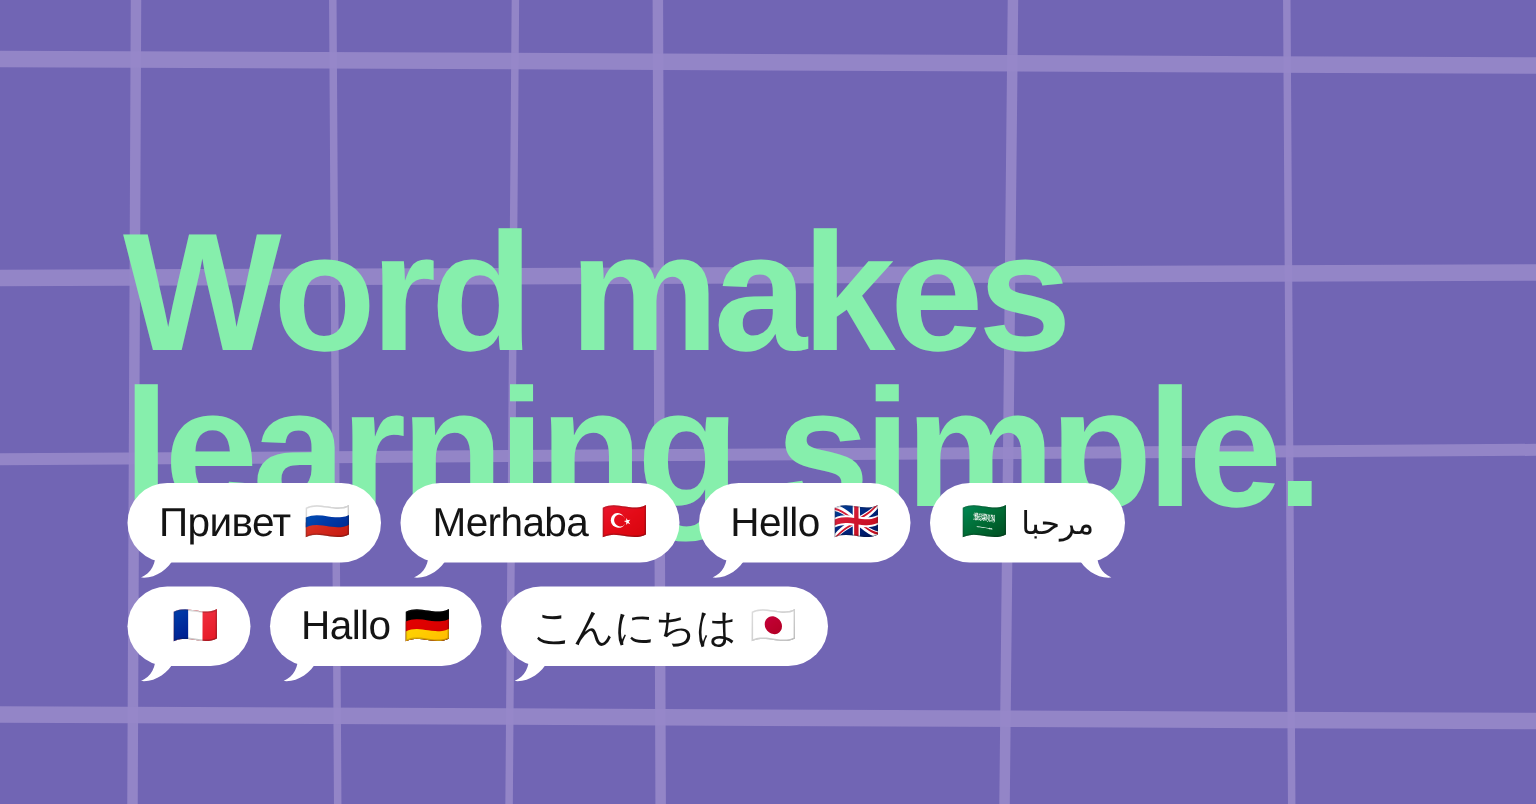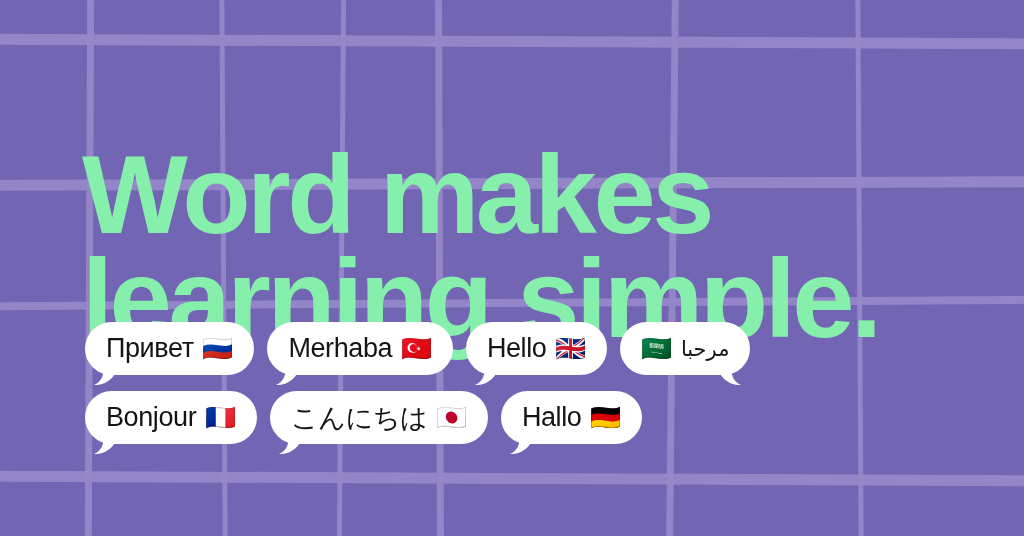--- a/index.html
+++ b/index.html
@@ -182,42 +182,41 @@
         <span class="tail">
           <svg width="24" height="20" viewBox="0 0 24 20">
               <path d="M22 0 H10 C10 10 7 16 0 19 C9 20 18 14 22 6 Z" fill="#ffffff"></path>
             </svg>
         </span>
       </div>
     </div>
 
     <div class="bubble-row">
       <div class="bubble">
-        <span class="txt">Bonjour</span>
         <span class="flag">🇫🇷</span>
+        <span class="tail">
+          <svg width="24" height="20" viewBox="0 0 24 20">
+              <path d="M22 0 H10 C10 10 7 16 0 19 C9 20 18 14 22 6 Z" fill="#ffffff"></path>
+            </svg>
+        </span>
+      </div>
+      <div class="bubble">
+        <span class="txt">Hallo</span>
+        <span class="flag">🇩🇪</span>
         <span class="tail">
           <svg width="24" height="20" viewBox="0 0 24 20">
               <path d="M22 0 H10 C10 10 7 16 0 19 C9 20 18 14 22 6 Z" fill="#ffffff"></path>
             </svg>
         </span>
       </div>
       <div class="bubble">
         <span class="txt cjk">こんにちは</span>
         <span class="flag">🇯🇵</span>
         <span class="tail">
           <svg width="24" height="20" viewBox="0 0 24 20">
               <path d="M22 0 H10 C10 10 7 16 0 19 C9 20 18 14 22 6 Z" fill="#ffffff"></path>
             </svg>
         </span>
       </div>
-      <div class="bubble">
-        <span class="txt">Hallo</span>
-        <span class="flag">🇩🇪</span>
-        <span class="tail">
-          <svg width="24" height="20" viewBox="0 0 24 20">
-              <path d="M22 0 H10 C10 10 7 16 0 19 C9 20 18 14 22 6 Z" fill="#ffffff"></path>
-            </svg>
-        </span>
-      </div>
     </div>
 
   </div>
 </div>
 
 </body></html>

